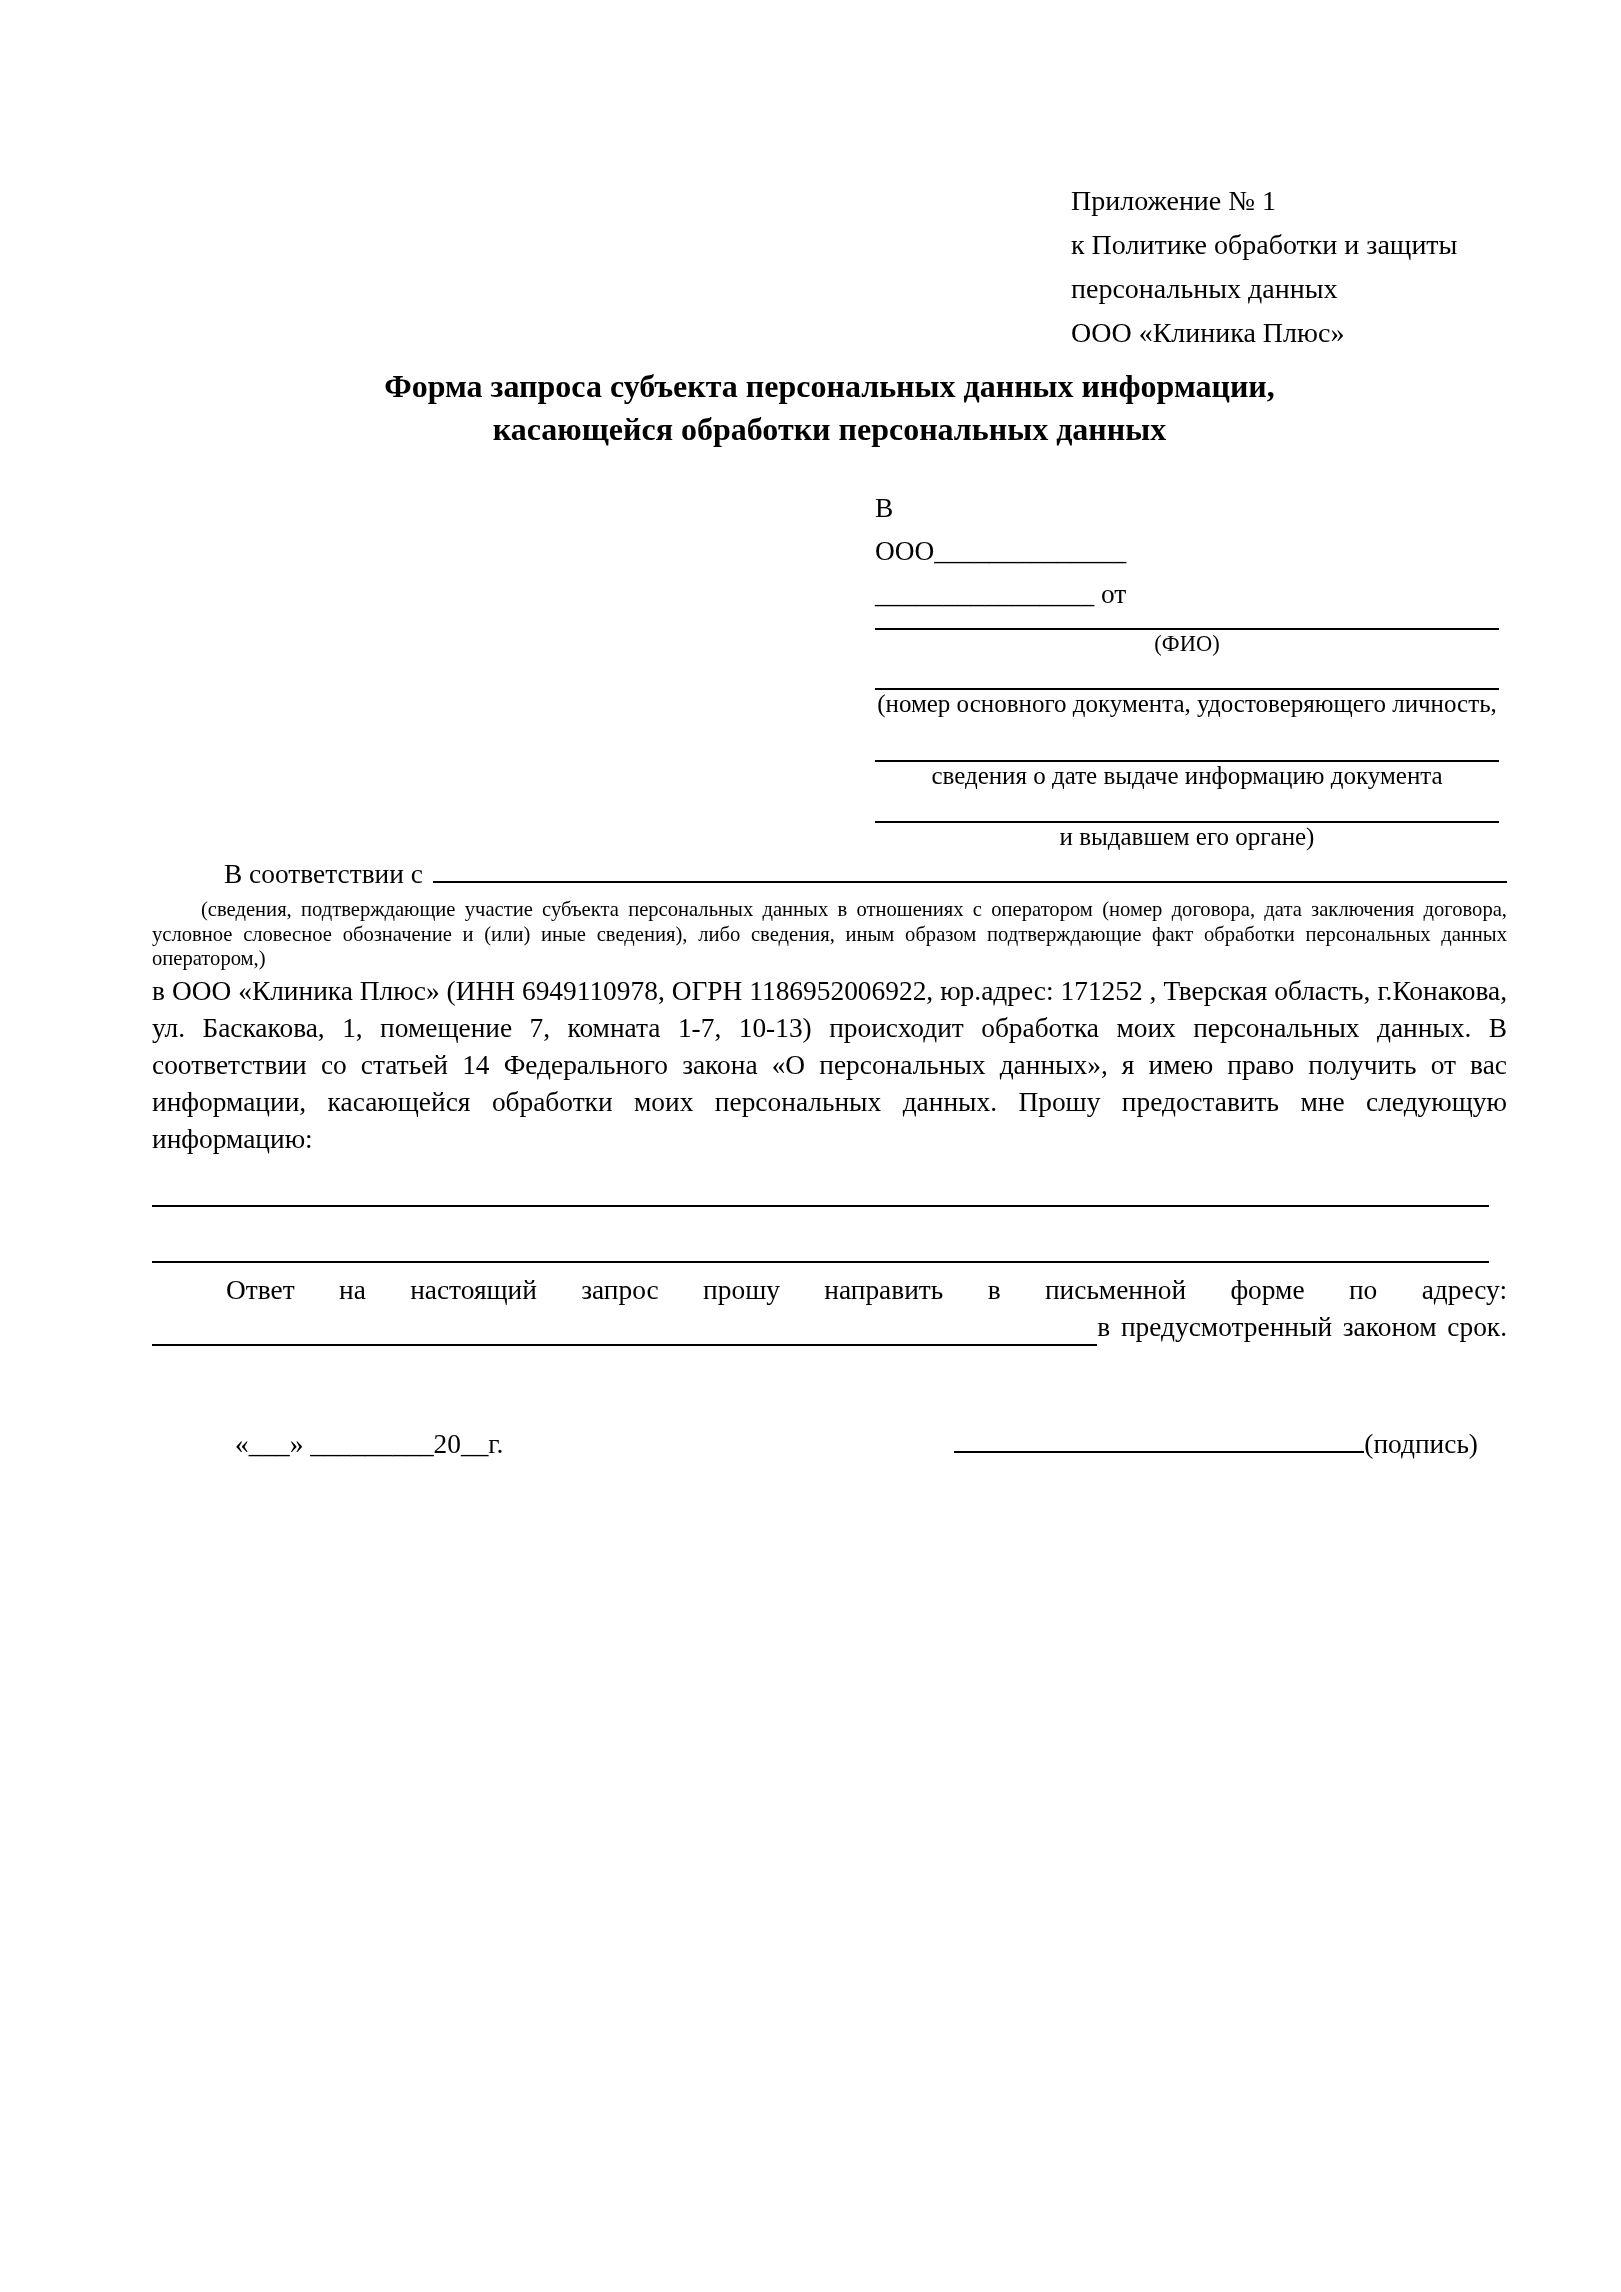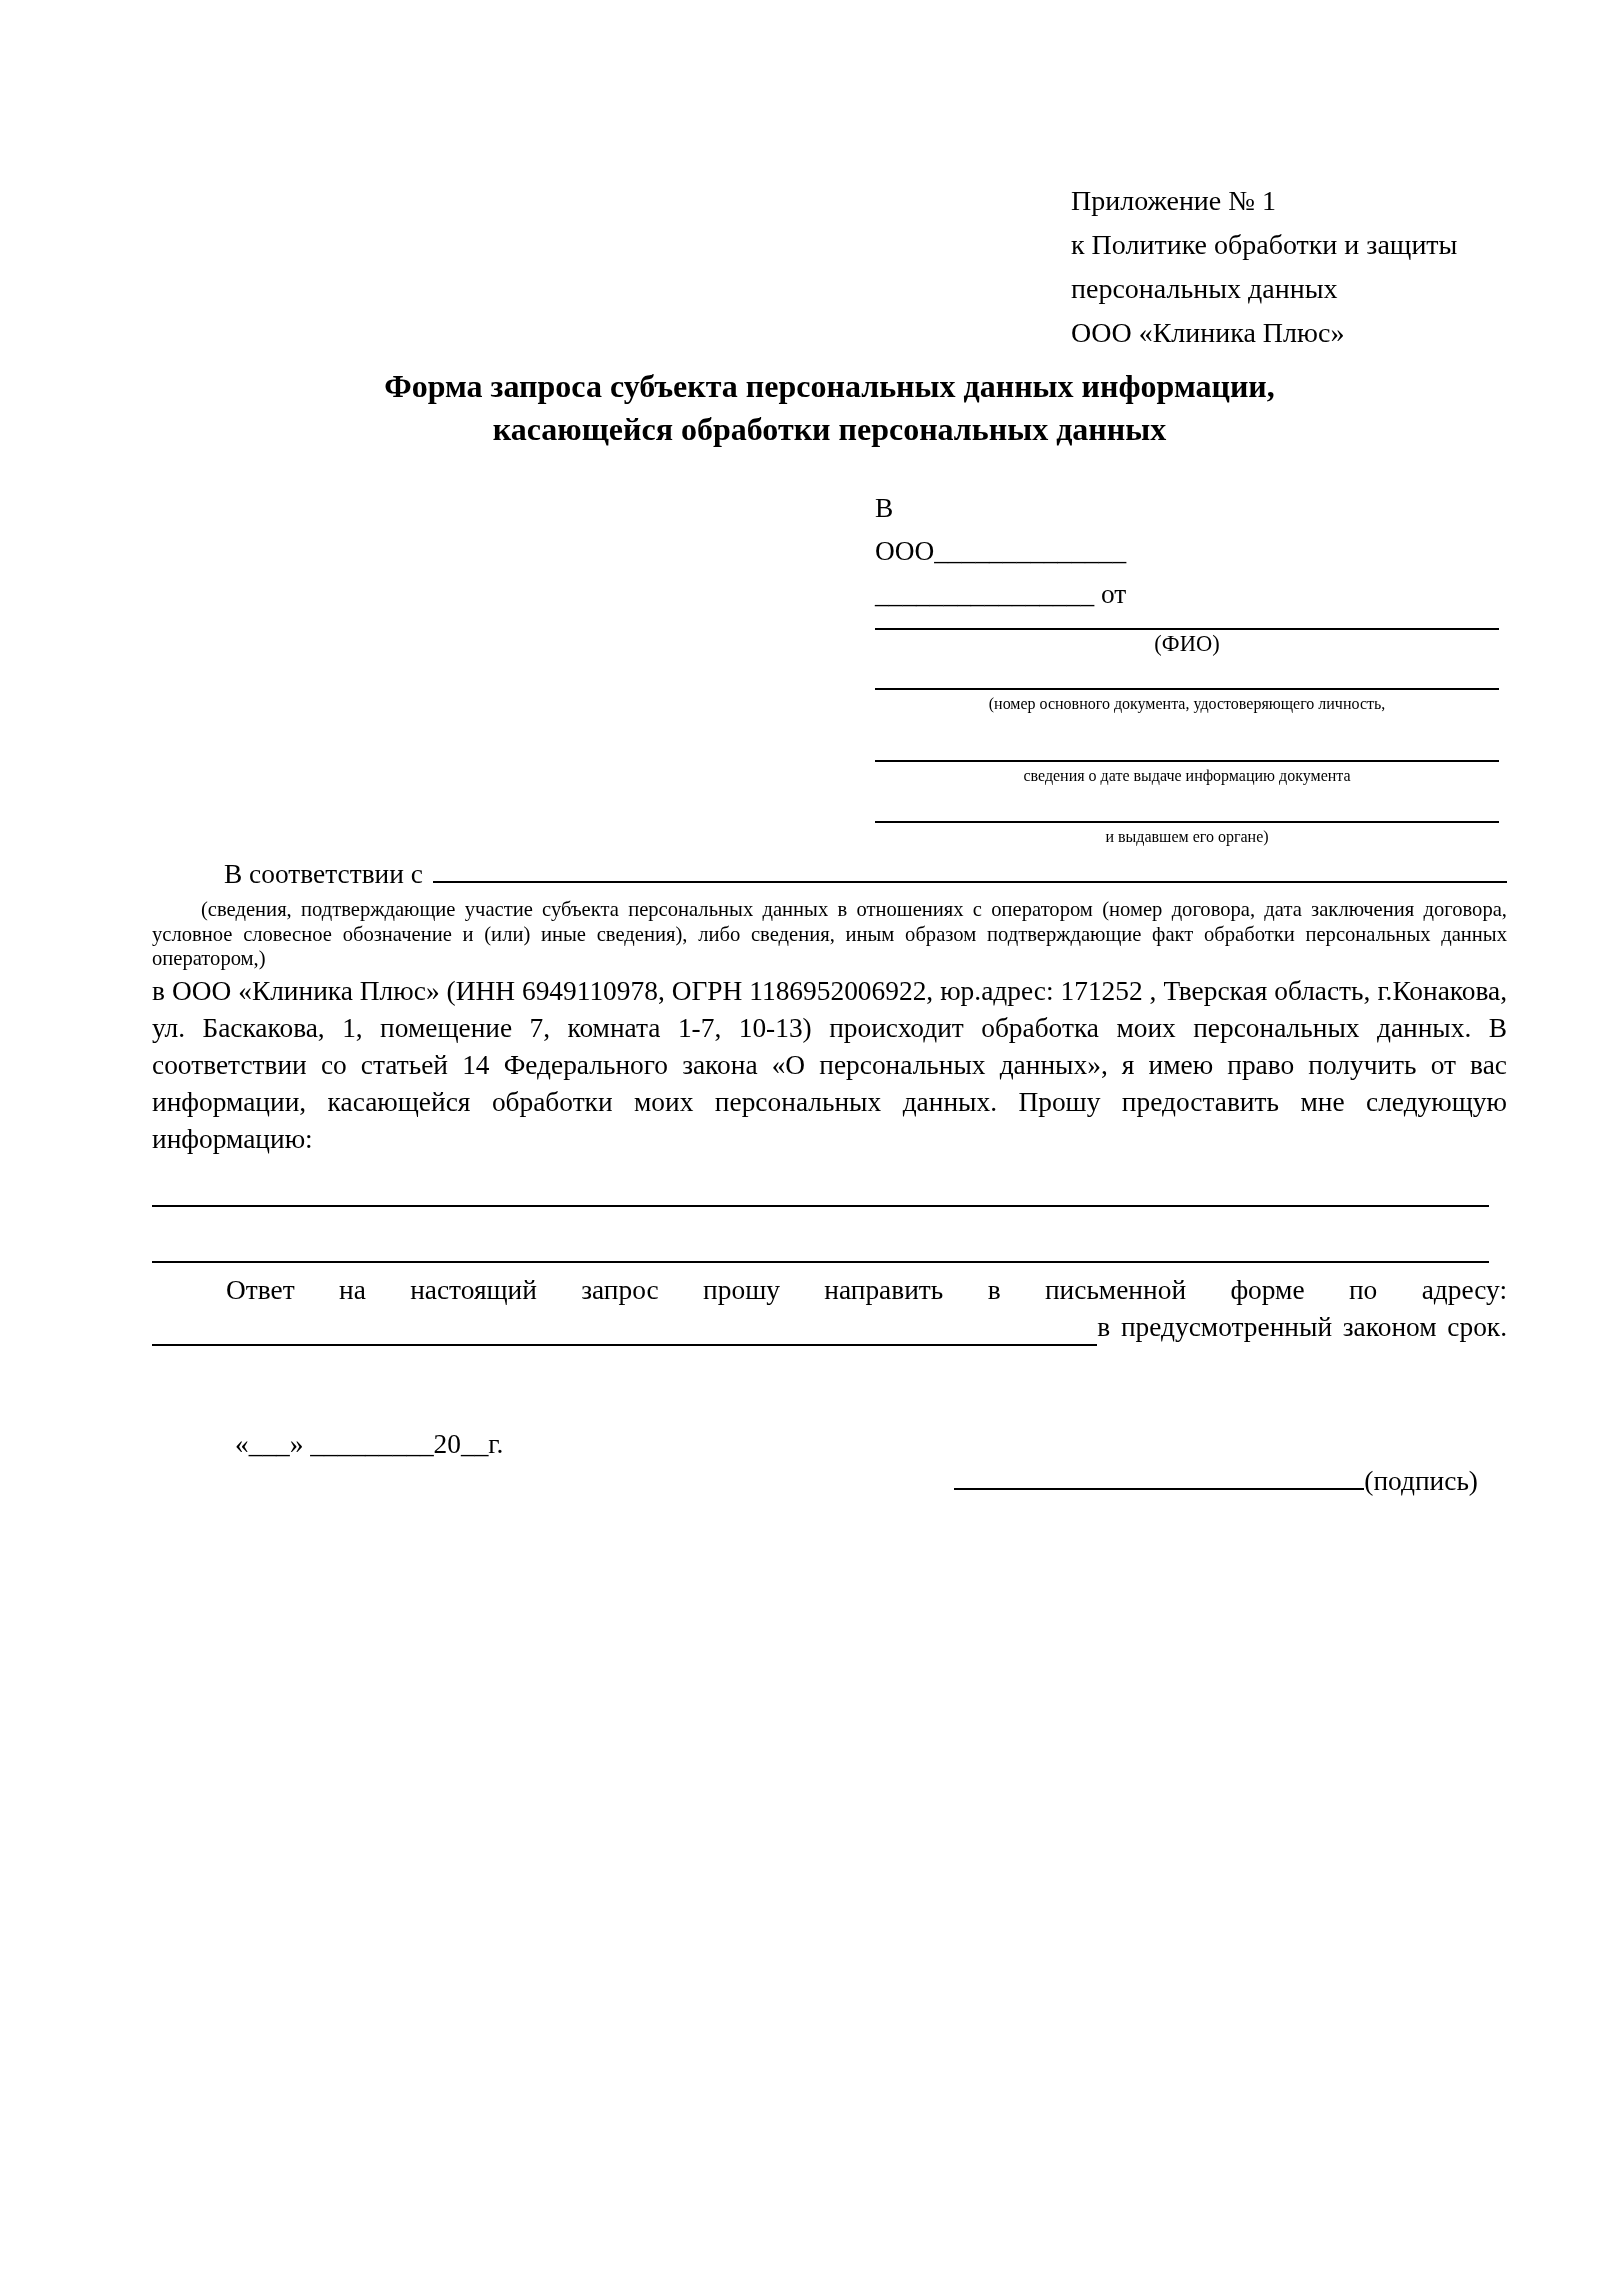--- a/index.html
+++ b/index.html
@@ -48,21 +48,21 @@
   .rule {
     height: 0;
     border-bottom: 2.9px solid #000;
   }
   .addressee .rule-1 { margin-top: 11.8px; }
   .addressee .rule-2 { margin-top: 31px; }
   .addressee .rule-3 { margin-top: 43px; }
   .addressee .rule-4 { margin-top: 31px; }
   .caption {
     text-align: center;
-    font-size: 16px;
+    font-size: 25px;
     line-height: 27.4px;
   }
   .caption.fio { font-size: 22.5px; }
 
   .request-heading {
     margin-top: 53px;
     text-align: center;
     font-size: 28px;
     line-height: 35px;
     letter-spacing: 1px;
@@ -117,21 +117,20 @@
   }
   .reply-line2 .fill-line { height: 25.5px; }
   .reply-line2 .suffix { white-space: nowrap; word-spacing: 3.9px; }
 
   .signature-row {
     margin-top: 80px;
     display: flex;
     align-items: baseline;
     font-size: 27.4px;
     line-height: 37px;
-    flex-direction: column;
   }
   .signature-row .date-part { margin-left: 83px; white-space: nowrap; }
   .signature-row .sig-group {
     margin-left: auto;
     margin-right: 29px;
     display: flex;
     align-items: baseline;
   }
   .sig-line {
     width: 410px;

